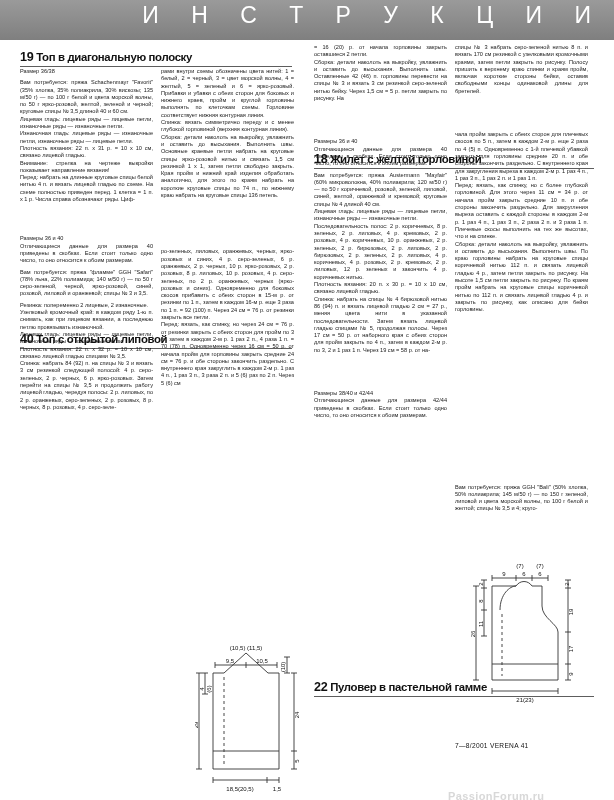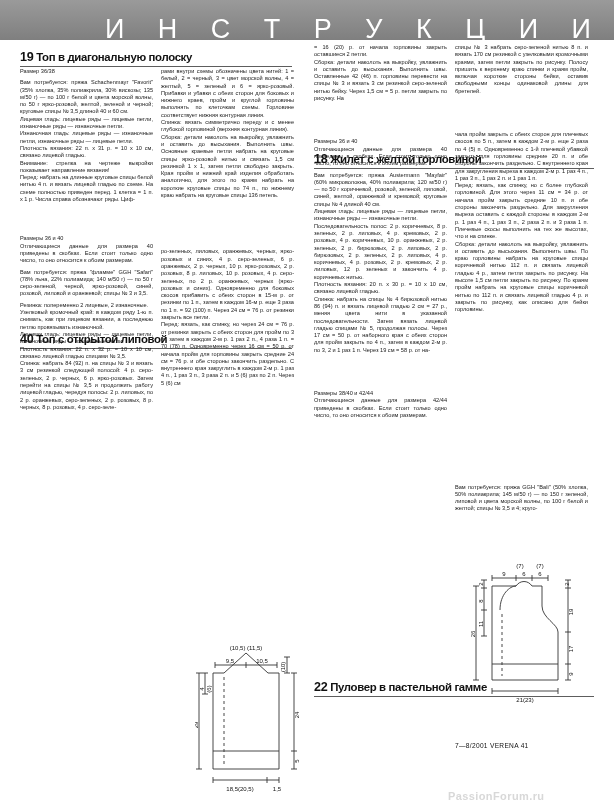--- a/index.html
+++ b/index.html
@@ -12,25 +12,24 @@
     position:relative;
   }
   
   .masthead{
     position:absolute;left:0;top:0;width:614px;height:40px;
     background:linear-gradient(180deg,#9a9a9a 0%,#8e8e8e 45%,#7f7f7f 100%);
   }
   .masthead .word{
     position:absolute;right:10px;top:2px;
     color:#ffffff;
-    font-size:27px;
+    font-size:23px;
     font-weight:400;
     letter-spacing:13px;
     font-family:"Liberation Sans", sans-serif;
-    margin-top:12px;
   }
   .masthead-rule{
     position:absolute;left:0;top:40px;width:614px;height:2px;background:#ffffff;
   }
   
   .page{
     position:absolute;left:0;top:44px;width:614px;height:756px;
   }
   .col{
     position:absolute;top:0;width:133px;

